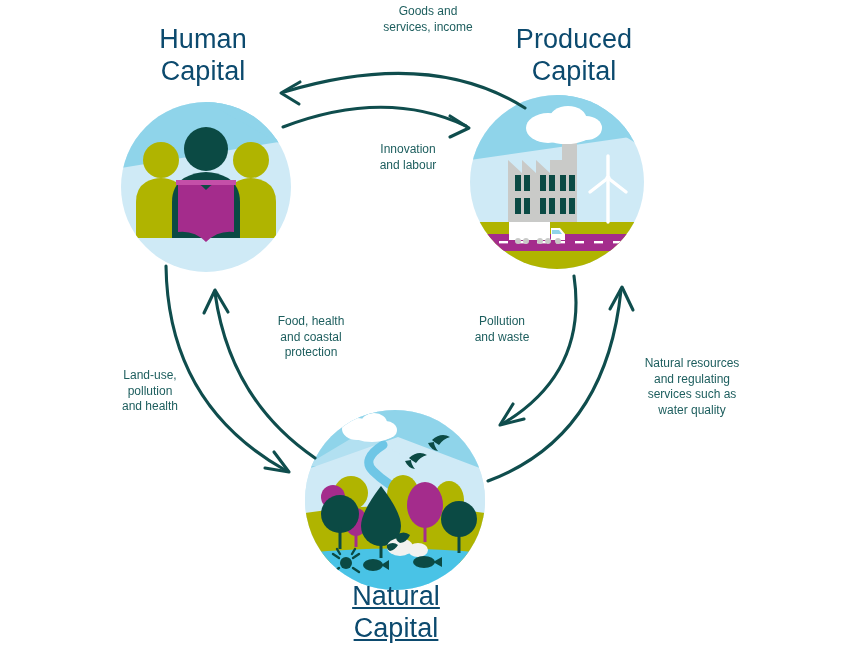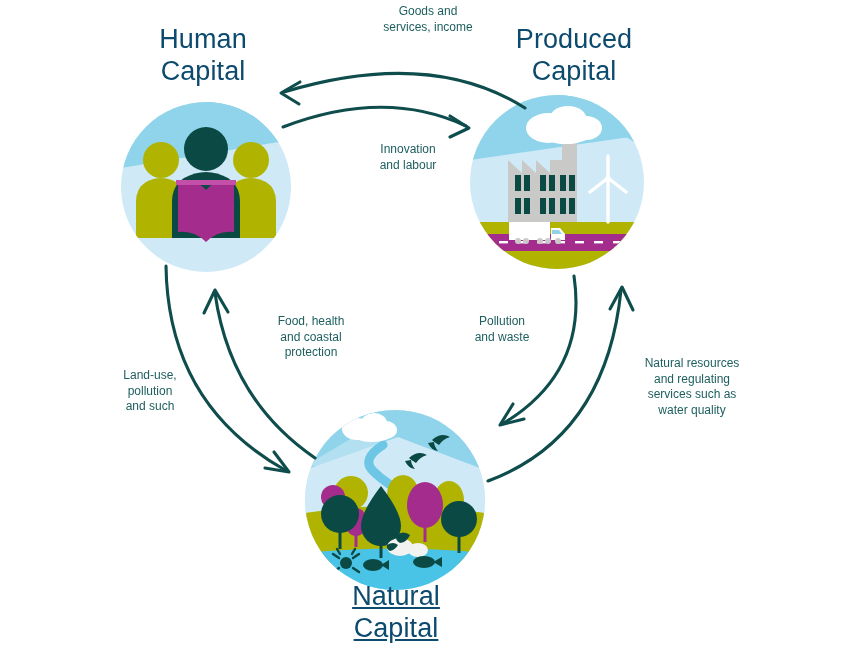--- a/index.html
+++ b/index.html
@@ -251,15 +251,15 @@
 and waste</div>
   <div class="flow-label" id="lbl-natres">Natural resources
 and regulating
 services such as
 water quality</div>
   <div class="flow-label" id="lbl-food">Food, health
 and coastal
 protection</div>
   <div class="flow-label" id="lbl-landuse">Land-use,
 pollution
-and such</div>
+and health</div>
 
 </div>
 
 </body></html>

